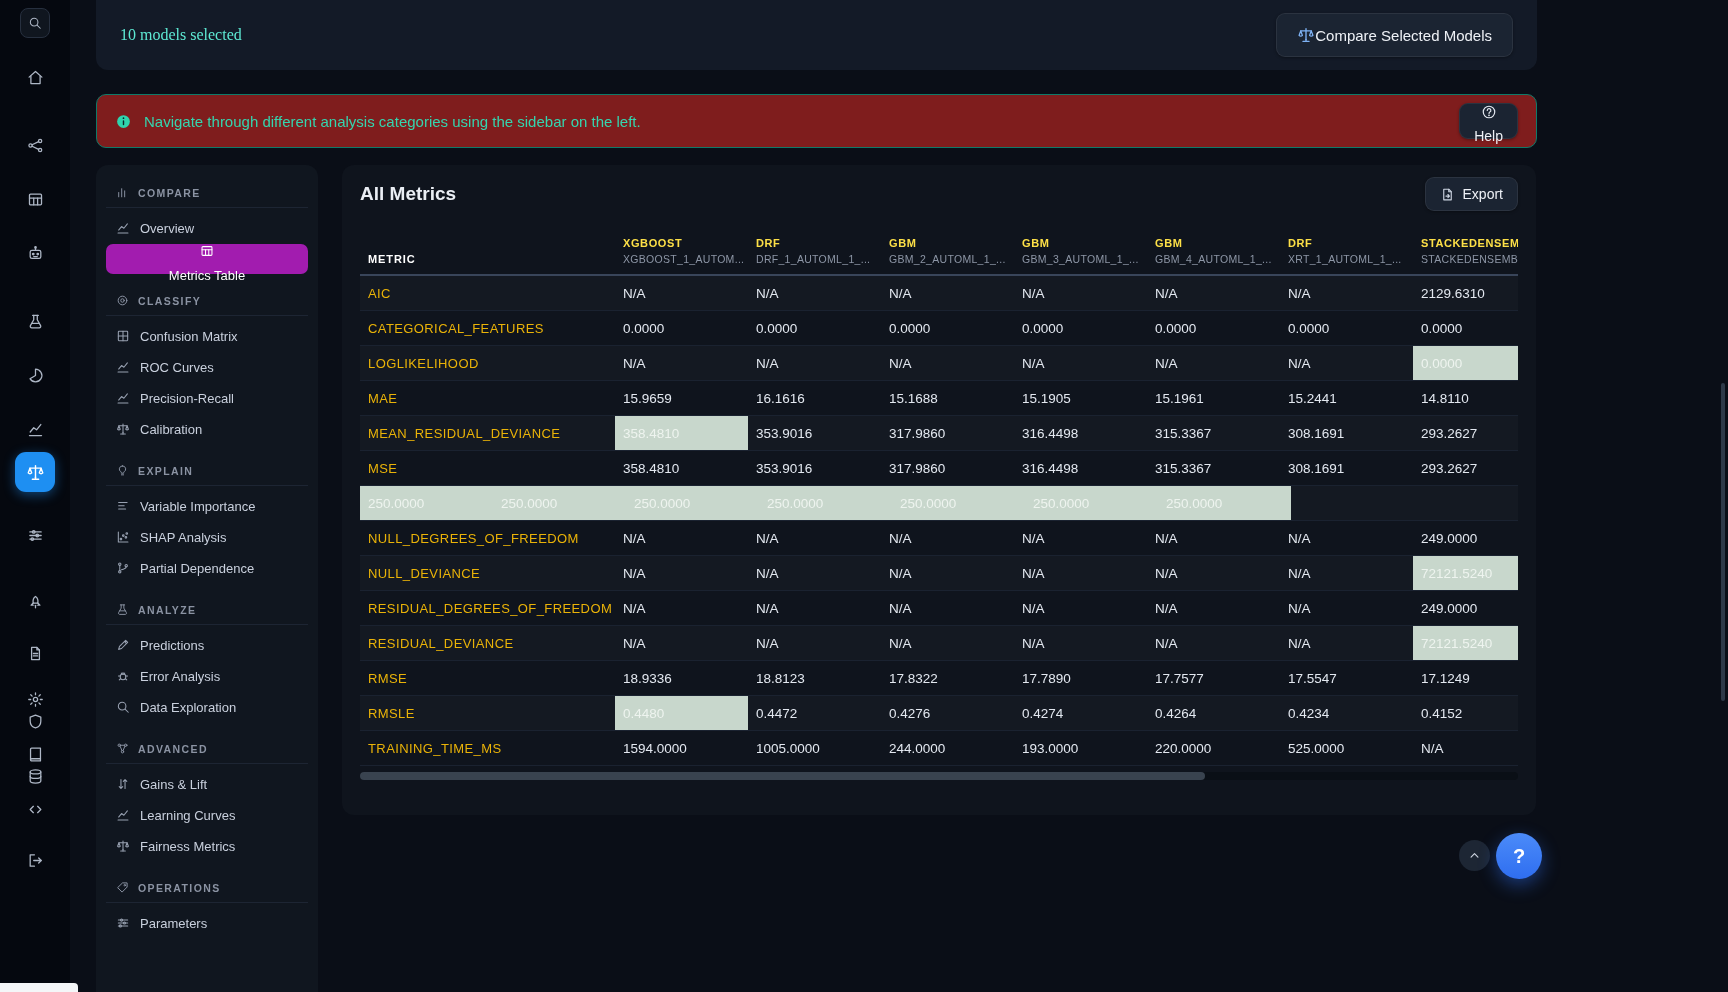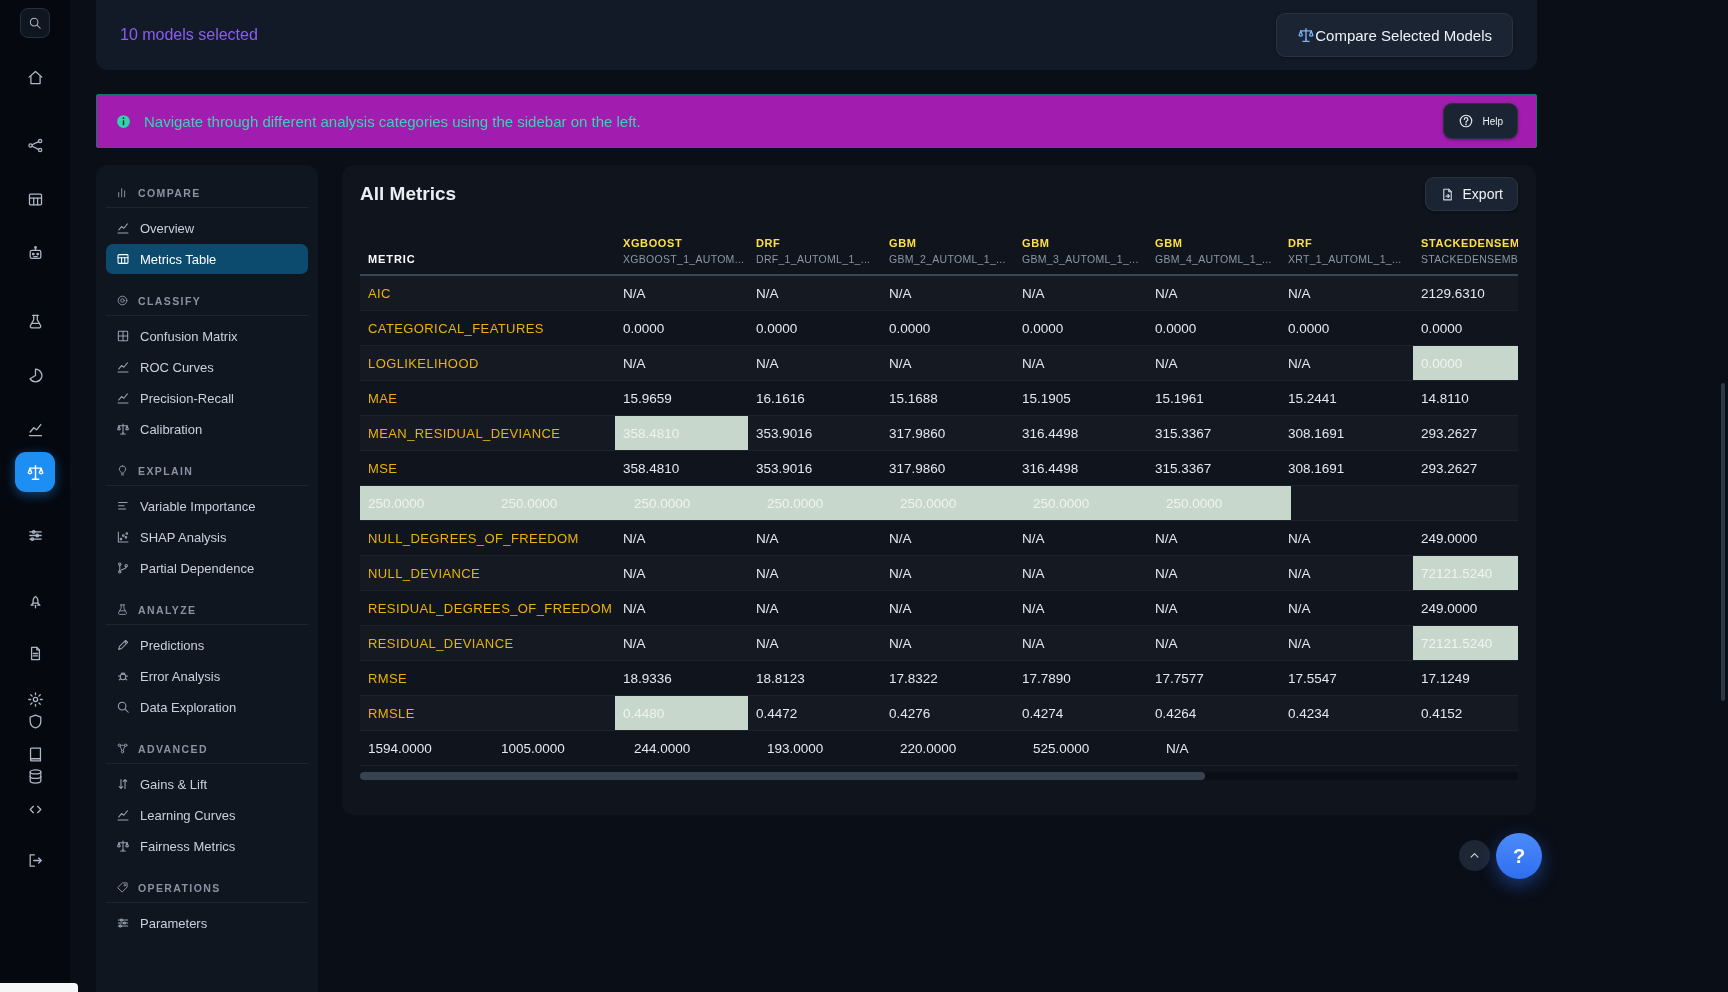--- a/index.html
+++ b/index.html
@@ -15,40 +15,40 @@
   .rail-btn{position:absolute;left:50%;transform:translateX(-50%);width:34px;height:34px;display:flex;align-items:center;justify-content:center;color:#aeb7c6;cursor:pointer;border-radius:9px;}
   .rail-btn .icn{width:17px;height:17px;}
   .rail-boxed{width:30px;height:30px;background:#10161f;border:1px solid #27303f;border-radius:8px;}
   .rail-boxed .icn{width:14px;height:14px;}
   .rail-active{width:40px;height:40px;background:#1e8ff2;color:#fff;box-shadow:0 3px 12px rgba(30,143,242,.45);border-radius:11px;}
   .rail-active .icn{width:19px;height:19px;}
   .white-strip{position:absolute;left:0;bottom:0;width:78px;height:9px;background:#f4f6f8;border-top-right-radius:4px;}
 
   
   #topbar{position:absolute;left:96px;top:-16px;width:1441px;height:86px;background:#131a27;border-radius:12px;display:flex;align-items:center;padding:16px 24px 0 24px;}
-  #models-selected{font-size:16px;color:#8b5cf6;}
+  #models-selected{font-size:16px;color:#5eead4;font-family:Liberation Serif, serif;}
   .btn{display:inline-flex;align-items:center;background:#1b2432;border:1px solid rgba(255,255,255,.07);border-radius:9px;color:#eef1f6;cursor:pointer;font-family:inherit;box-shadow:0 1px 3px rgba(0,0,0,.35);}
   #compare-btn{margin-left:auto;height:44px;padding:0 20px;font-size:15px;}
   #compare-btn .icn{color:#7fb3f5;width:18px;height:18px;}
 
   
-  #banner{position:absolute;left:96px;top:94px;width:1441px;height:54px;background:#a21caf;border:1.5px solid #0f7a69;border-radius:2px;display:flex;align-items:center;gap:12px;padding:12px 18px;}
+  #banner{position:absolute;left:96px;top:94px;width:1441px;height:54px;background:#7f1d1d;border:1.5px solid #0f7a69;border-radius:10px;display:flex;align-items:center;gap:12px;padding:12px 18px;}
   #banner > .icn{color:#2fd3ac;width:17px;height:17px;}
   #banner-text{color:#35d5ae;font-size:15px;}
-  #help-btn{margin-left:auto;height:36px;padding:0 14px;font-size:10px;gap:8px;}
+  #help-btn{margin-left:auto;height:36px;padding:0 14px;font-size:14px;gap:8px;flex-direction:column;}
   #help-btn .icn{width:16px;height:16px;color:#e2e7ef;}
 
   
   #sidebar{position:absolute;left:96px;top:165px;width:222px;height:880px;background:#10161f;border-radius:12px;padding:12px 10px;overflow:hidden;}
   .sb-sec{display:flex;align-items:center;gap:9px;color:#8b93a3;font-size:10.5px;font-weight:700;letter-spacing:1.4px;padding:9px 10px 8px 10px;border-bottom:1px solid #1d2533;margin-bottom:5px;}
   .sb-sec:not(:first-child){margin-top:11px;}
   .sb-sec .icn{width:13px;height:13px;}
   .sb-item{display:flex;align-items:center;gap:10px;height:30px;padding:0 10px;border-radius:7px;color:#c9d0dd;font-size:13px;cursor:pointer;margin:1px 0;}
   .sb-item .icn{width:14px;height:14px;color:#98a1b1;}
-  .sb-item.active{background:#0c4a6e;color:#fff;}
+  .sb-item.active{background:#a21caf;color:#fff;flex-direction:column;}
   .sb-item.active .icn{color:#fff;}
 
   
   #table-card{position:absolute;left:342px;top:165px;width:1194px;height:650px;background:#0f141d;border-radius:12px;padding:0 18px;}
   #card-head{display:flex;align-items:center;height:58px;}
   #card-title{font-size:19px;font-weight:600;color:#eaeef4;}
   #export-btn{margin-left:auto;height:34px;padding:0 14px;font-size:14px;gap:8px;}
   #export-btn .icn{width:15px;height:15px;color:#cdd5e2;}
 
   #tbl{overflow:hidden;width:1158px;}
@@ -681,20 +681,21 @@
           <div class="tc-metric">RMSLE</div>
           <div class="tc-val hl">0.4480</div>
           <div class="tc-val">0.4472</div>
           <div class="tc-val">0.4276</div>
           <div class="tc-val">0.4274</div>
           <div class="tc-val">0.4264</div>
           <div class="tc-val">0.4234</div>
           <div class="tc-val">0.4152</div>
         </div>
         <div class="trow">
+          <div class="tc-metric">TRAINING_TIME_MS</div>
           <div class="tc-val">1594.0000</div>
           <div class="tc-val">1005.0000</div>
           <div class="tc-val">244.0000</div>
           <div class="tc-val">193.0000</div>
           <div class="tc-val">220.0000</div>
           <div class="tc-val">525.0000</div>
           <div class="tc-val">N/A</div>
         </div>
       </div>
   </div>

